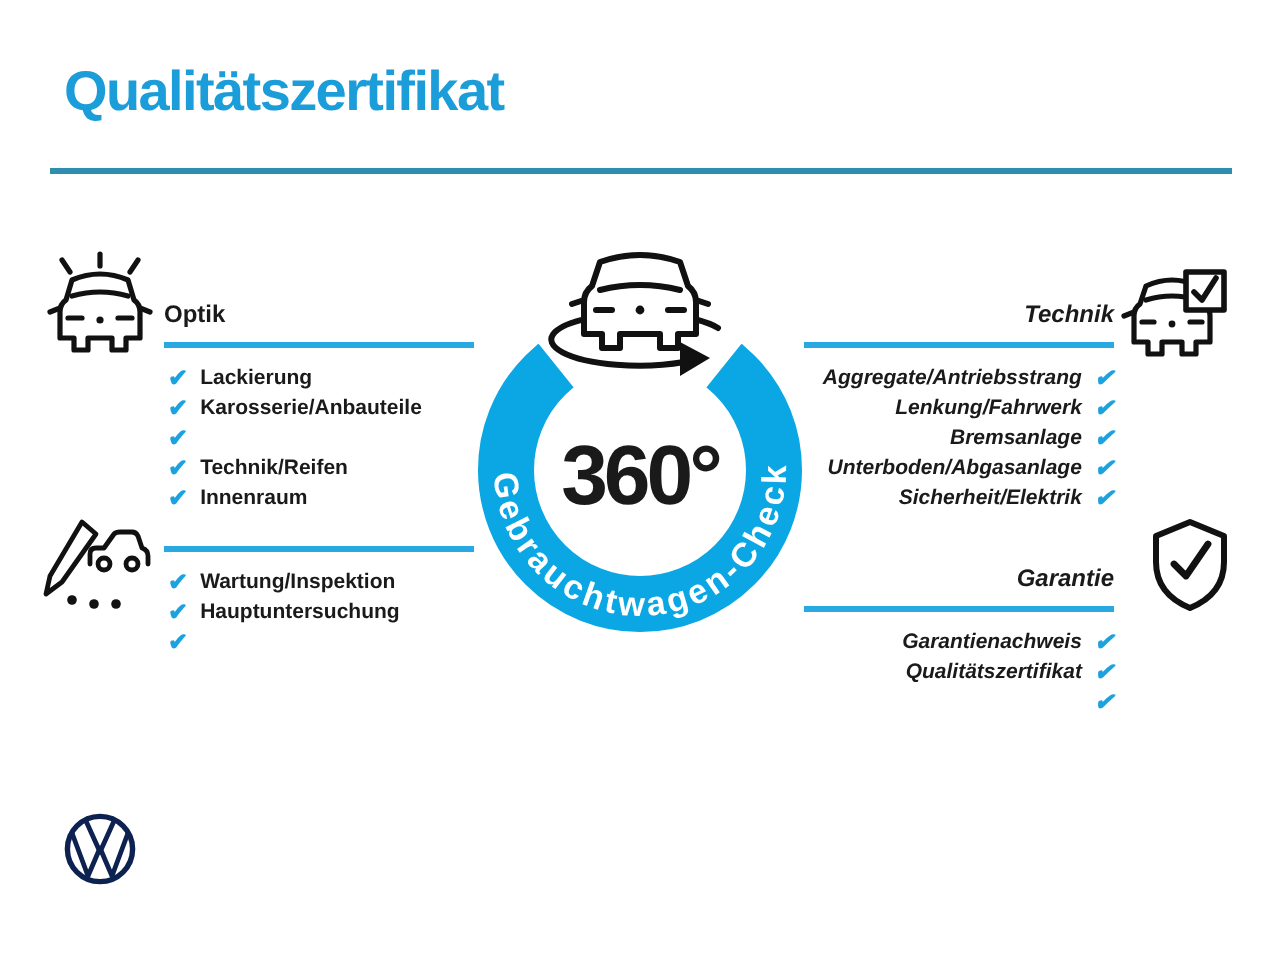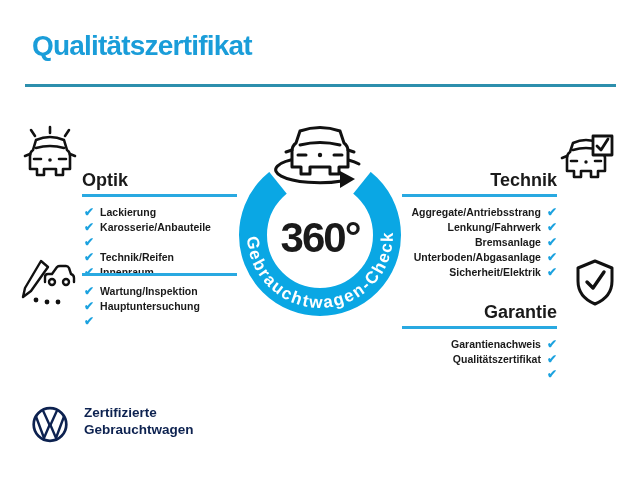--- a/index.html
+++ b/index.html
@@ -11,29 +11,29 @@
     position:relative;width:640px;height:480px;background:#ffffff;overflow:hidden;
     font-family:"Liberation Sans",sans-serif;color:var(--text-dark);
   }
   .graphics{position:absolute;left:0;top:0;width:640px;height:480px;z-index:0;pointer-events:none;}
   .page-title{
     position:absolute;left:32px;top:30px;font-size:28px;font-weight:bold;
     letter-spacing:-0.8px;color:var(--title-blue);z-index:1;white-space:nowrap;
   }
   .title-rule{position:absolute;left:25px;top:84px;width:591px;height:3px;background:var(--rule-teal);z-index:1;}
   .sec{position:absolute;width:200px;z-index:1;}
-  .sec .hdr{font-size:18px;font-weight:bold;color:var(--text-dark);line-height:20px;white-space:nowrap;margin-top:23px;}
+  .sec .hdr{font-size:12px;font-weight:bold;color:var(--text-dark);line-height:20px;white-space:nowrap;}
   .sec .underline{width:155px;height:3px;background:var(--accent-blue);margin-top:4px;}
   .sec .rows{margin-top:7px;}
   .row{display:flex;align-items:center;height:15px;white-space:nowrap;}
   .chk{color:var(--check-blue);font-size:12px;line-height:12px;font-weight:bold;}
   .lbl{font-size:10.5px;font-weight:bold;color:var(--text-dark);}
   .sec.left .hdr{text-align:left;}
   .sec.left .chk{margin-right:6px;margin-left:2px;}
-  .sec.right{text-align:right;}
+  .sec.right{text-align:right;font-style:italic;}
   .sec.right .underline{margin-left:auto;}
   .sec.right .row{justify-content:flex-end;}
   .sec.right .chk{margin-left:6px;}
   .sec-optik{left:82px;top:147px;}
   .sec-wartung{left:82px;top:269px;}
   .sec-technik{left:357px;top:147px;}
   .sec-garantie{left:357px;top:279px;}
   .footer-text{
     position:absolute;left:84px;top:404px;z-index:1;color:var(--vw-navy);
     font-size:13.5px;font-weight:bold;line-height:17px;white-space:nowrap;
@@ -193,18 +193,14 @@
       <div class="row">
           <span class="lbl">Qualitätszertifikat</span>
           <span class="chk">✔</span>
         </div>
       <div class="row">
           <span class="chk">✔</span>
         </div>
     </div>
   </div>
 
-  <div class="footer-text">
-    <div>Zertifizierte</div>
-    <div>Gebrauchtwagen</div>
-  </div>
 
 </div>
 
 </body></html>

